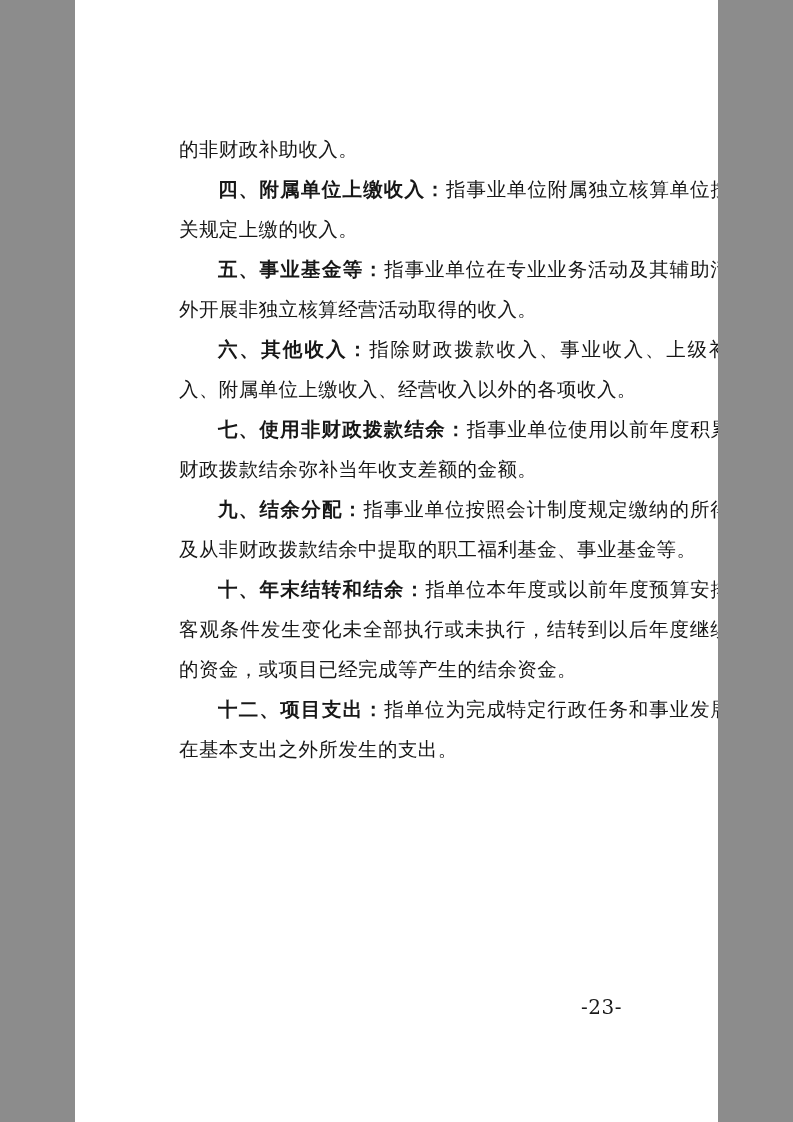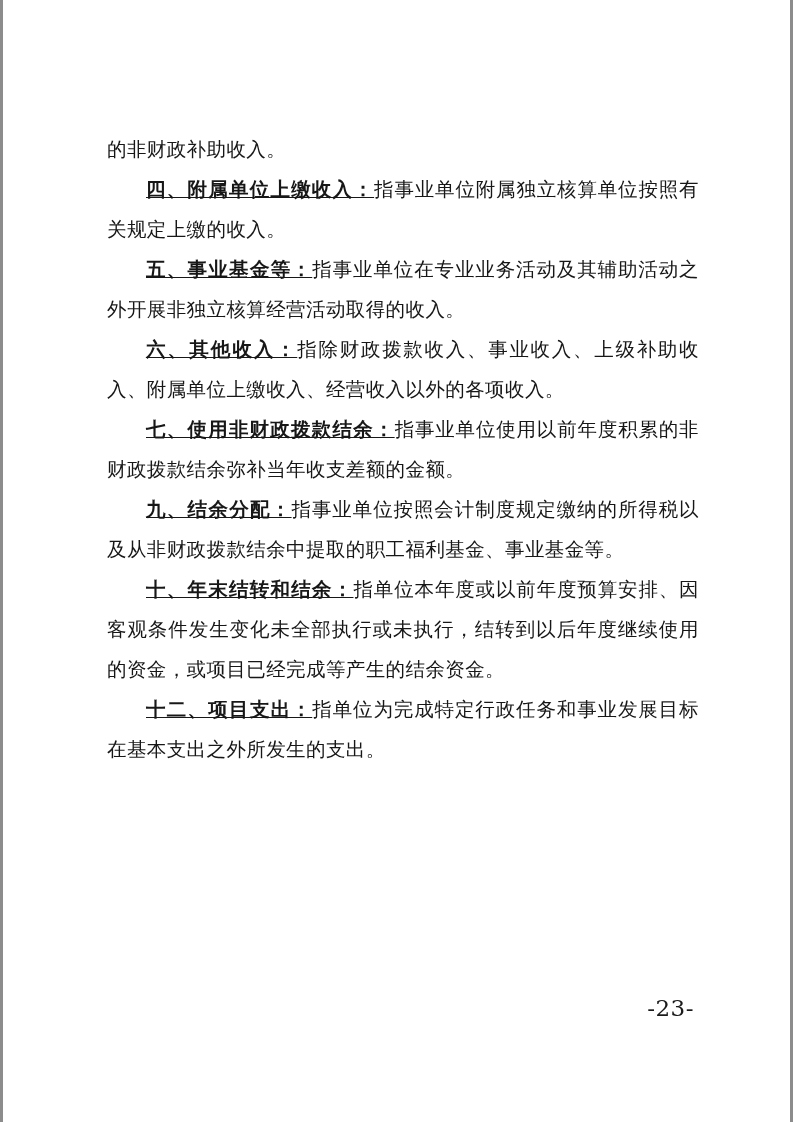--- a/index.html
+++ b/index.html
@@ -5,21 +5,21 @@
   html, body {
     margin: 0;
     padding: 0;
     background: #8c8c8c;
   }
   body {
     font-family: "DejaVu Serif", "Liberation Serif", serif;
   }
   .page {
     position: relative;
-    width: 787px;
+    width: 643px;
     height: 1122px;
     background: #ffffff;
     margin: 0 auto;
     overflow: hidden;
     box-sizing: border-box;
   }
   .content {
     position: absolute;
     left: 104px;
     top: 130px;
@@ -33,27 +33,26 @@
     text-justify: inter-ideograph;
     margin: 0;
     letter-spacing: 0.4px;
   }
   .indent {
     text-indent: 39px;
   }
   .lead {
     font-weight: bold;
     letter-spacing: 0.8px;
-    text-decoration: underline;
   }
   .page-number {
     position: absolute;
     right: 96px;
     top: 995px;
-    font-size: 23px;
+    font-size: 20px;
     color: #1a1a1a;
     letter-spacing: 0.5px;
   }
 </style>
 </head>
 <body>
 
 <div class="page">
   <div class="content">
     <p class="para">

